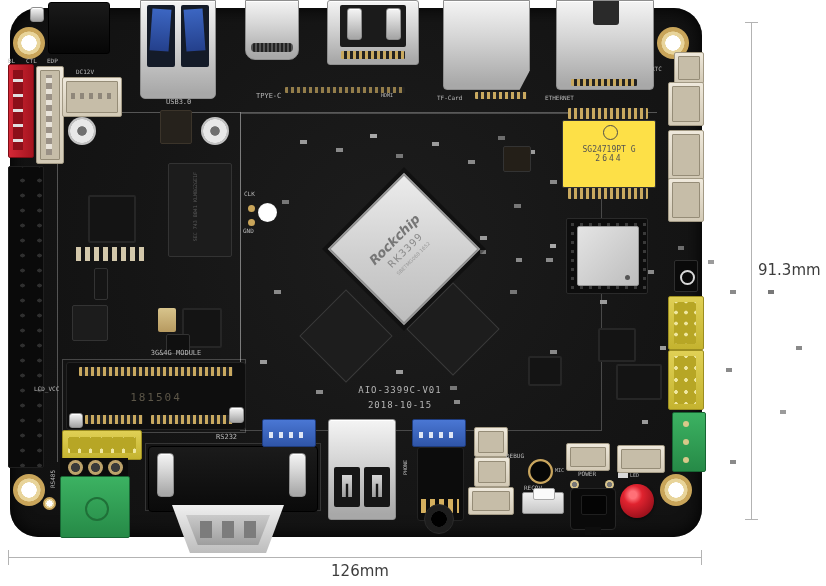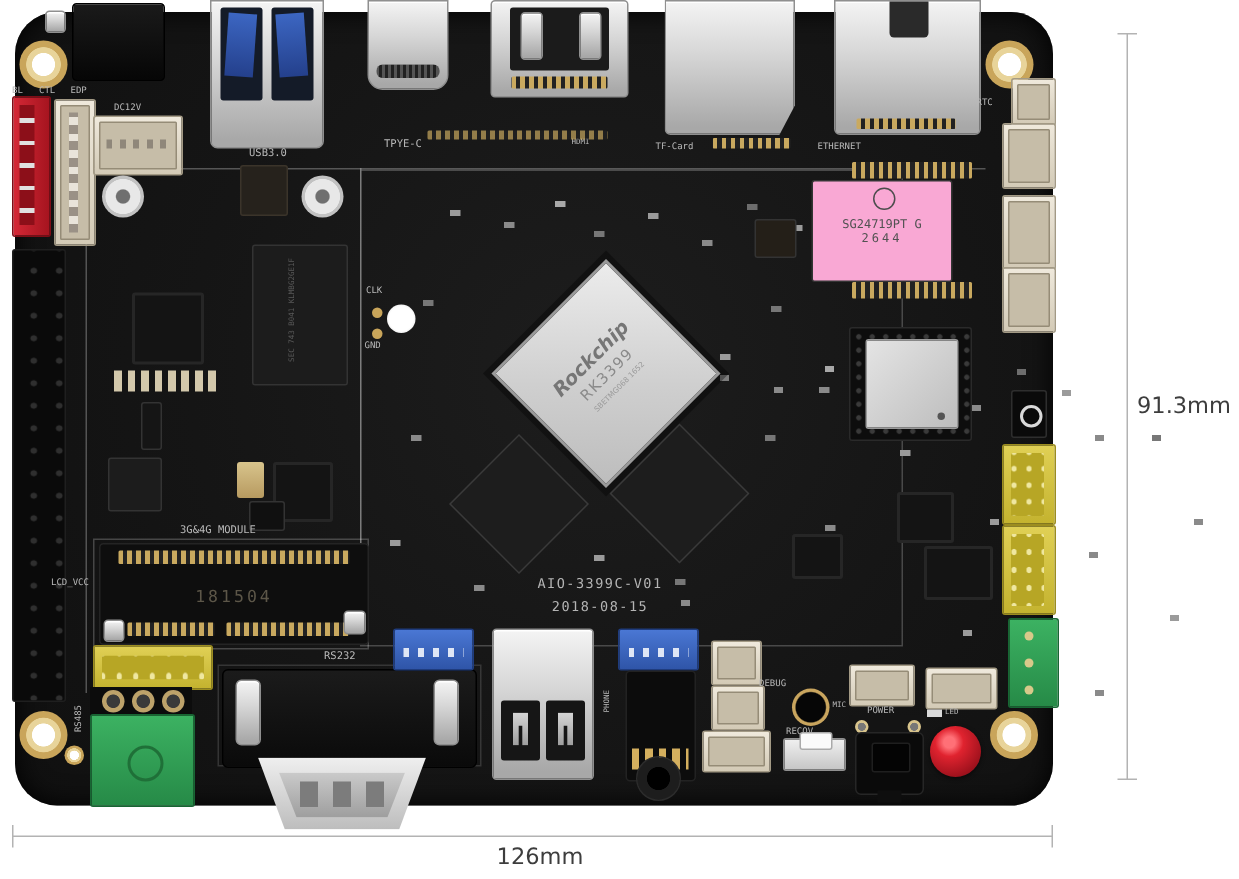--- a/index.html
+++ b/index.html
@@ -134,21 +134,21 @@
     <span class="lbl vlbl" style="left:24px;top:8px;font-size:5px;color:#585858;">SEC 743 B041 KLMBG2GE1F</span>
   </div>
   <div class="qfn" style="left:88px;top:195px;width:44px;height:44px;"></div>
   <div class="abs" style="left:76px;top:247px;width:68px;height:14px;background:repeating-linear-gradient(90deg,#d3c8ab 0 5px,transparent 5px 9px);"></div>
   <div class="chip" style="left:94px;top:268px;width:12px;height:30px;background:#151515;"></div>
   <div class="chip" style="left:72px;top:305px;width:34px;height:34px;"></div>
   <div class="qfn" style="left:182px;top:308px;width:36px;height:36px;"></div>
   <div class="abs" style="left:158px;top:308px;width:18px;height:24px;background:linear-gradient(180deg,#d8c48c,#b79a60);border-radius:2px;"></div>
   <div class="chip" style="left:166px;top:334px;width:22px;height:18px;background:#101010;"></div>
 
-  <span class="lbl" style="left:120px;top:350px;width:112px;text-align:left;font-size:7px;">3G&amp;4G MODULE</span>
+  <span class="lbl" style="left:120px;top:350px;width:112px;text-align:center;font-size:7px;">3G&amp;4G MODULE</span>
   <span class="lbl" style="left:34px;top:386px;font-size:6px;">LCD_VCC</span>
   <div class="abs" style="left:66px;top:362px;width:178px;height:66px;background:#0e0e0e;border:1px solid #242424;border-radius:3px;">
     <div class="pins abs" style="left:12px;top:4px;width:154px;height:9px;"></div>
     <div class="abs" style="left:0;top:28px;width:178px;text-align:center;font-family:'DejaVu Sans Mono',monospace;font-size:11px;letter-spacing:2px;color:#5c5648;">181504</div>
     <div class="pins abs" style="left:18px;top:52px;width:58px;height:9px;"></div>
     <div class="pins abs" style="left:84px;top:52px;width:82px;height:9px;"></div>
     <div class="abs silver" style="left:2px;top:50px;width:12px;height:13px;"></div>
     <div class="abs silver" style="left:162px;top:44px;width:13px;height:14px;"></div>
   </div>
 
@@ -162,25 +162,25 @@
     <span style="font-size:5px;color:#9a9a9a;margin-top:3px;">SBETMG068 1652</span>
   </div>
 
   <span class="lbl" style="left:244px;top:191px;font-size:6px;">CLK</span>
   <div class="dot" style="left:248px;top:205px;width:7px;height:7px;background:#c9a55a;"></div>
   <div class="dot" style="left:248px;top:219px;width:7px;height:7px;background:#c9a55a;"></div>
   <div class="dot" style="left:258px;top:203px;width:19px;height:19px;background:radial-gradient(circle,#ffffff 0 60%,#cfcfcf);"></div>
   <span class="lbl" style="left:243px;top:228px;font-size:6px;">GND</span>
 
   <div class="lbl" style="left:330px;top:386px;width:140px;text-align:center;font-size:9px;letter-spacing:1px;color:#b5b5b5;">AIO-3399C-V01</div>
-  <div class="lbl" style="left:330px;top:401px;width:140px;text-align:center;font-size:9px;letter-spacing:1px;color:#b5b5b5;">2018-08-15</div>
+  <div class="lbl" style="left:330px;top:401px;width:140px;text-align:center;font-size:9px;letter-spacing:1px;color:#b5b5b5;">2018-10-15</div>
 
   <div class="chip" style="left:503px;top:146px;width:26px;height:24px;background:#241f18;"></div>
   <div class="pins abs" style="left:568px;top:108px;width:80px;height:11px;"></div>
-  <div class="chip" style="left:541px;top:120px;width:92px;height:66px;background:#f9a8d4;border-color:#343434;">
+  <div class="chip" style="left:562px;top:120px;width:92px;height:66px;background:#fde047;border-color:#343434;">
     <div class="abs" style="left:40px;top:4px;width:13px;height:13px;border:1.5px solid #4d4d4d;border-radius:50%;"></div>
     <div style="text-align:center;margin-top:24px;font-family:'DejaVu Sans Mono',monospace;font-size:8px;color:#525252;">SG24719PT G</div>
     <div style="text-align:center;font-family:'DejaVu Sans Mono',monospace;font-size:8px;color:#525252;letter-spacing:2px;">2644</div>
   </div>
   <div class="pins abs" style="left:568px;top:188px;width:80px;height:11px;"></div>
 
   <div class="abs" style="left:566px;top:218px;width:80px;height:74px;background:#0d0d0d;border:1px solid #2a2a2a;border-radius:2px;
        background-image:radial-gradient(#3a3a3a 1.5px,transparent 2px);background-size:9px 9px;background-position:1px 1px;">
     <div class="abs" style="left:10px;top:7px;width:60px;height:58px;background:linear-gradient(135deg,#e4e4e4,#bdbdbd);border:1px solid #999;border-radius:2px;"></div>
     <div class="dot" style="left:58px;top:56px;width:5px;height:5px;background:#555;"></div>

